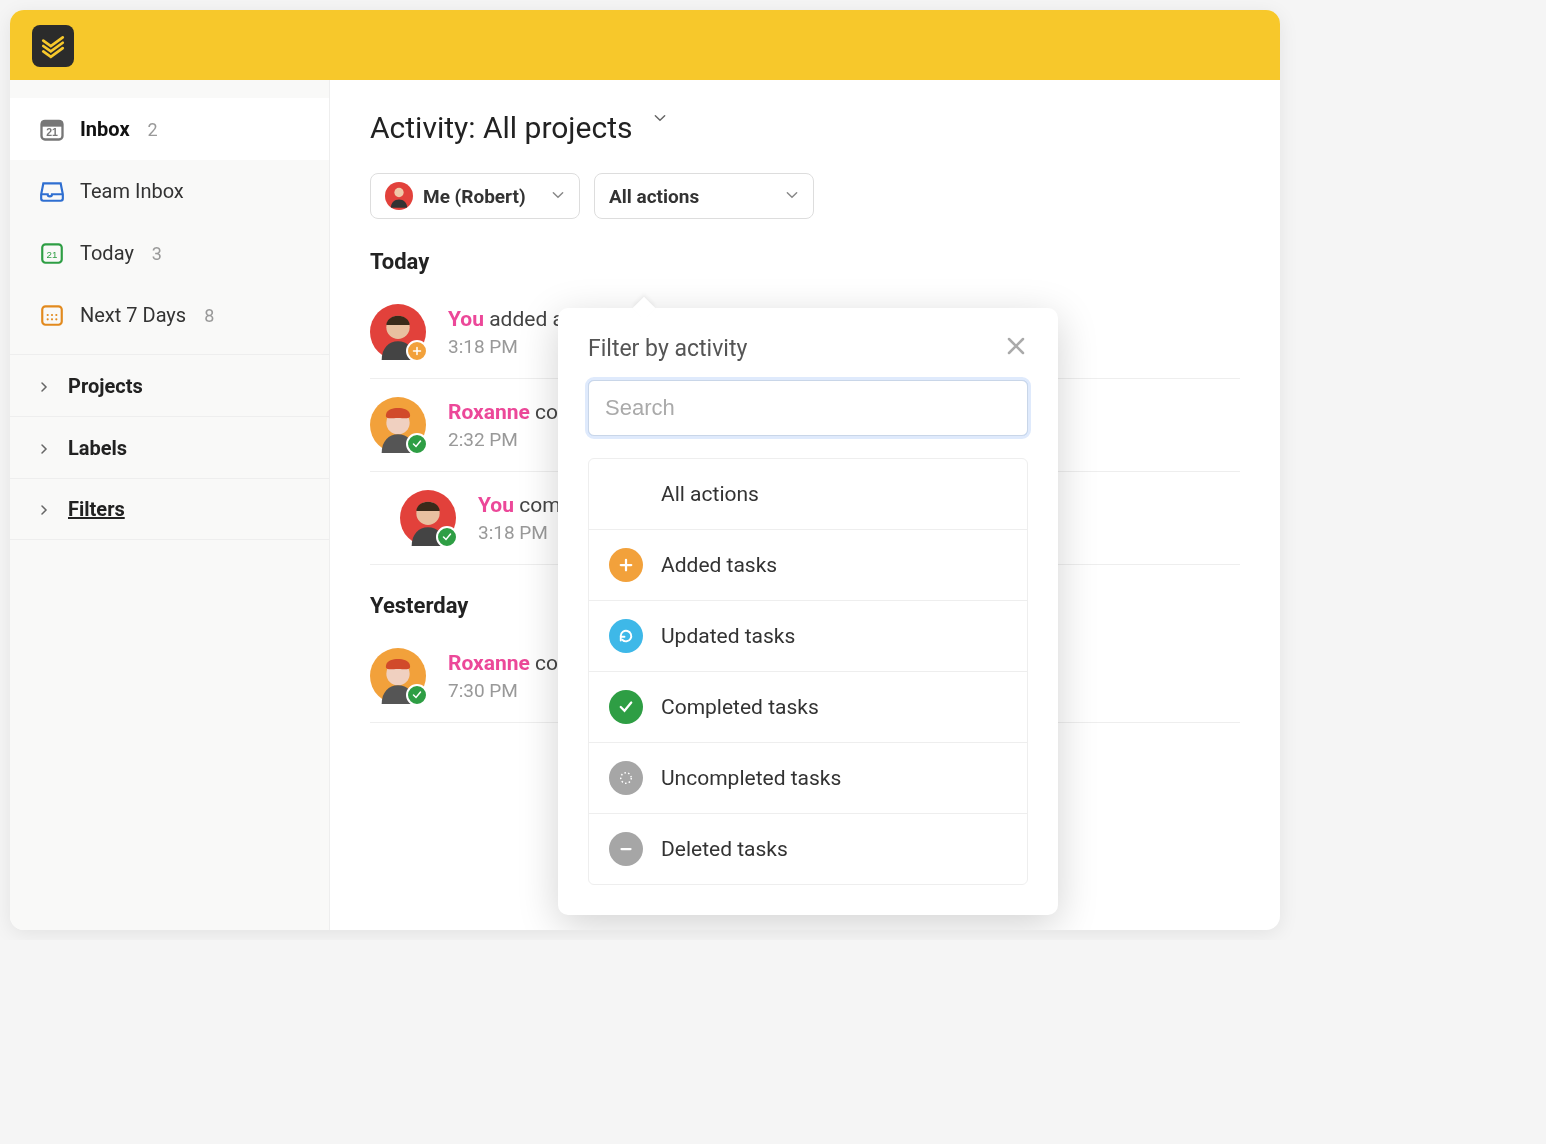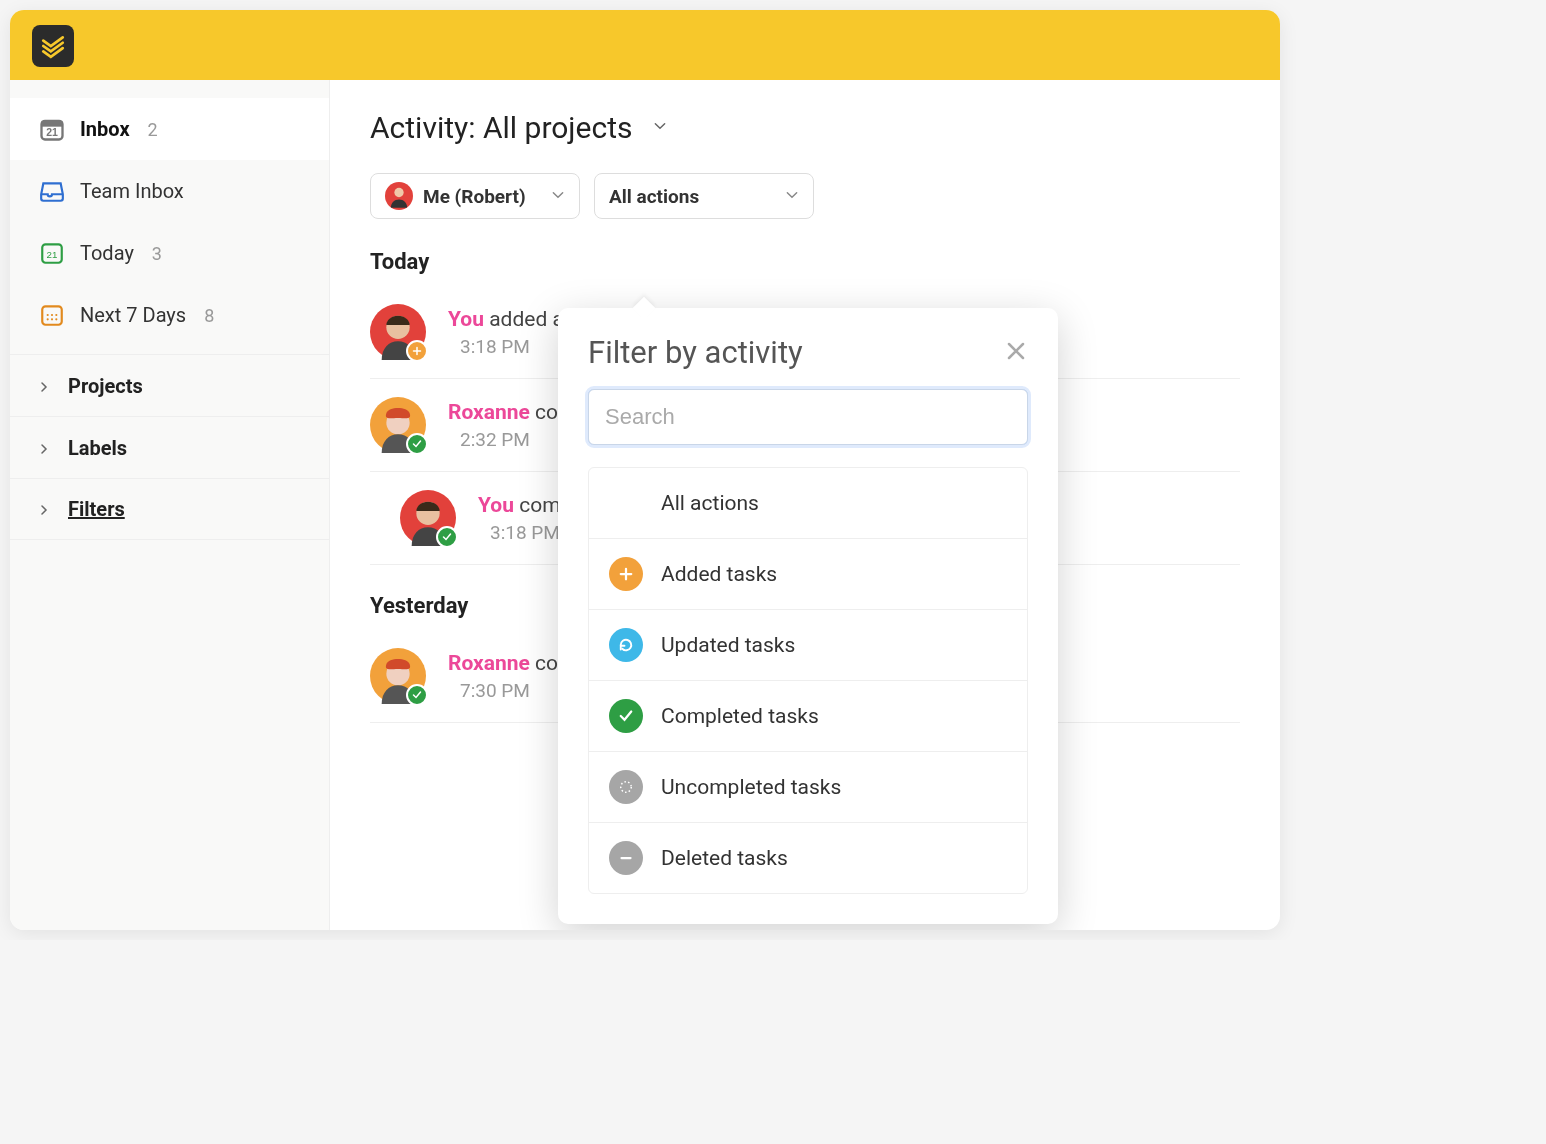--- a/index.html
+++ b/index.html
@@ -84,21 +84,21 @@
     flex: 1;
     padding: 30px 40px;
     position: relative;
     overflow: hidden;
   }
   .page-title {
     font-size: 30px;
     font-weight: 400;
     color: #222;
     display: flex;
-    align-items: center;
+    align-items: flex-start;
     gap: 21px;
     margin-bottom: 28px;
   }
   .title-chevron { font-size: 16px; color: #666; }
   .filter-row { display: flex; gap: 14px; margin-bottom: 30px; font-weight: bold; }
   .pill {
     display: flex;
     align-items: center;
     gap: 10px;
     border: 1px solid #ddd;
@@ -140,37 +140,37 @@
   .avatar .badge {
     position:absolute; right:-2px; bottom:-2px; width:22px;height:22px;border-radius:50%;
     display:flex;align-items:center;justify-content:center;
     border:2px solid #fff;
   }
   .badge.plus{ background:#f2a13b; color:#fff; }
   .badge.check{ background:#2e9e44; color:#fff; }
   .avatar svg.face{ width:100%;height:100%; }
   .act-text { font-size: 21px; color:#444; }
   .act-text .who { font-weight:700; color:#ec4899; }
-  .act-time { font-size:19px; color:#999; margin-top:4px;margin-left:12px;}
+  .act-time { font-size:19px; color:#999; margin-top:4px;}
   .group { margin-bottom: 28px; }
 
   
   .popover {
     position:absolute;
     top: 228px;
     left: 228px;
     width: 500px;
     background:#fff;
     border-radius:10px;
     box-shadow: 0 10px 40px rgba(0,0,0,0.18);
     padding: 26px 30px 30px 30px;
     z-index: 50;
   }
   .pop-head { display:flex; align-items:center; justify-content:space-between; margin-bottom:18px;}
-  .pop-title { font-size:31px; color:#555; }
+  .pop-title { font-size:23px; color:#555; }
   .close { color:#999; cursor:pointer; }
   .search {
     width:100%; height:56px; border:1px solid #c9d6e8;
     border-radius:6px; padding:0 16px; font-size:22px; color:#444;
     outline: 3px solid #dfeafc;
     box-shadow: 0 0 0 1px #9abce8;
   }
   .search::placeholder{ color:#aaa; }
   .option-list { border:1px solid #eee; border-radius:6px; margin-top:22px; overflow:hidden;}
   .option {

